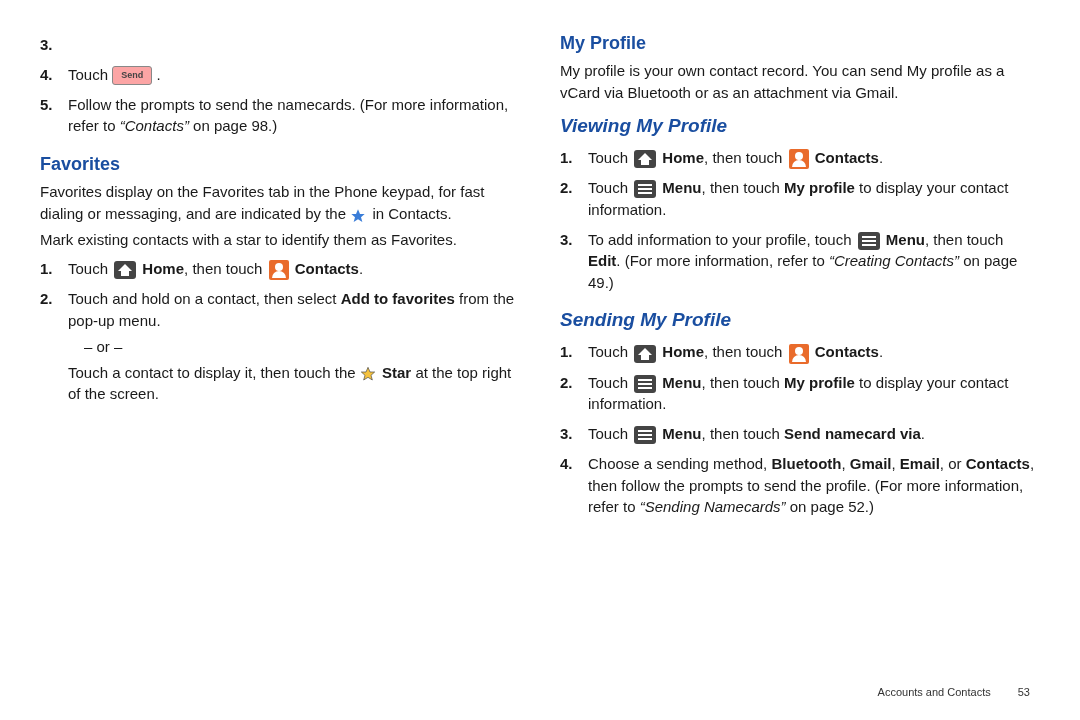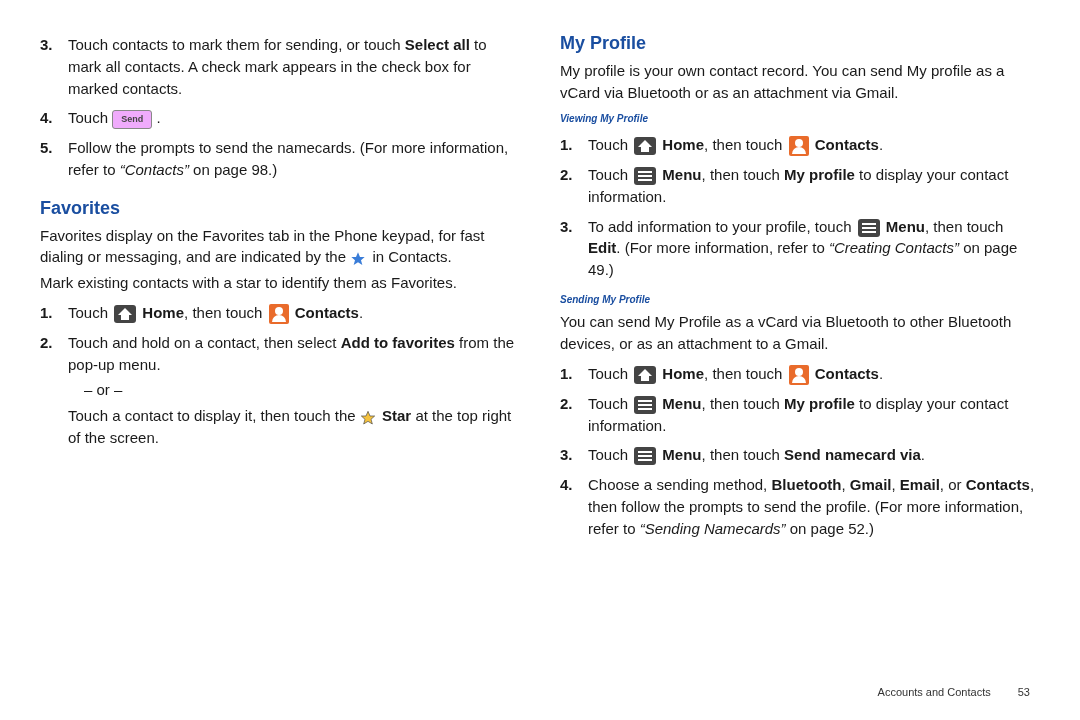--- a/index.html
+++ b/index.html
@@ -23,21 +23,21 @@
     flex: 1;
     font-size: 15px;
     line-height: 1.45;
   }
   .col p { margin: 4px 0; }
   ol.numlist { list-style: none; padding: 0; margin: 0; }
   ol.numlist > li { display: flex; padding: 4px 0; }
   ol.numlist > li > .num { font-weight: bold; width: 28px; flex-shrink: 0; }
   ol.numlist > li > .body { flex: 1; }
   h2.section { color: #1a4ea0; font-weight: bold; font-size: 18px; margin: 10px 0 4px 0; font-family: Arial, Helvetica, sans-serif;}
-  h3.subsection { color: #1a4ea0; font-style: italic; font-weight: bold; font-size: 10px; margin: 8px 0 4px 0; }
+  h3.subsection { color: #1a4ea0; font-style: italic; font-weight: bold; font-size: 19px; margin: 8px 0 4px 0; }
   .footer {
     position: absolute;
     right: 50px;
     bottom: 22px;
     font-size: 11px;
     color: #333;
   }
   .footer .pg { margin-left: 24px; }
   
   .ico {
@@ -70,21 +70,21 @@
   }
   .ico-menu {
     width: 22px; height: 18px; background: #444; border-radius: 3px; position: relative;
   }
   .ico-menu::before {
     content:""; position:absolute; left:4px; top:4px; width:14px; height:2px; background:#fff;
     box-shadow: 0 4px 0 #fff, 0 8px 0 #fff;
   }
   .ico-send {
     display:inline-block; vertical-align: middle;
-    border: 1px solid #888; border-radius: 3px; background: #f0abfc;
+    border: 1px solid #888; border-radius: 3px; background: #fca5a5;
     font-size: 9px; font-weight: bold; color: #444;
     padding: 2px 8px;
   }
   .star {
     display: inline-block;
     vertical-align: middle;
     position: relative;
     width: 18px;
     height: 14px;
     background: transparent;
@@ -101,23 +101,20 @@
 </style>
 </head>
 <body>
 
 <div class="page">
 
   <div class="col">
     <ol class="numlist">
       <li>
         <span class="num">3.</span>
-        <span class="body">
-          <span>Touch contacts to mark them for sending, or touch </span><span class="b">Select all</span><span> to mark all contacts. A check mark appears in the check box for marked contacts.</span>
-        </span>
       </li>
       <li>
         <span class="num">4.</span>
         <span class="body">
           <span>Touch </span><span class="ico-send">Send</span><span> .</span>
         </span>
       </li>
       <li>
         <span class="num">5.</span>
         <span class="body">
@@ -178,21 +175,20 @@
       </li>
       <li>
         <span class="num">3.</span>
         <span class="body">
           <span>To add information to your profile, touch </span><span class="ico ico-menu"></span><span class="b"> Menu</span><span>, then touch </span><span class="b">Edit</span><span>. (For more information, refer to </span><span class="it">“Creating Contacts”</span><span> on page 49.)</span>
         </span>
       </li>
     </ol>
 
     <h3 class="subsection">Sending My Profile</h3>
-    <p>You can send My Profile as a vCard via Bluetooth to other Bluetooth devices, or as an attachment to a Gmail.</p>
     <ol class="numlist">
       <li>
         <span class="num">1.</span>
         <span class="body">
           <span>Touch </span><span class="ico ico-home"></span><span class="b"> Home</span><span>, then touch </span><span class="ico ico-contacts"></span><span class="b"> Contacts</span><span>.</span>
         </span>
       </li>
       <li>
         <span class="num">2.</span>
         <span class="body">

